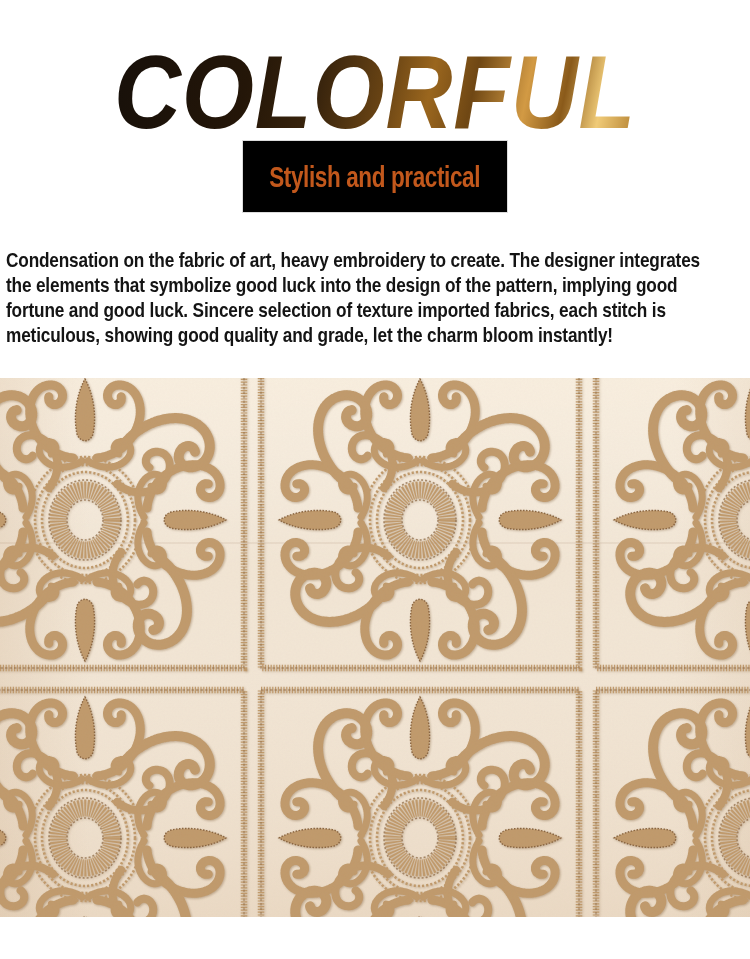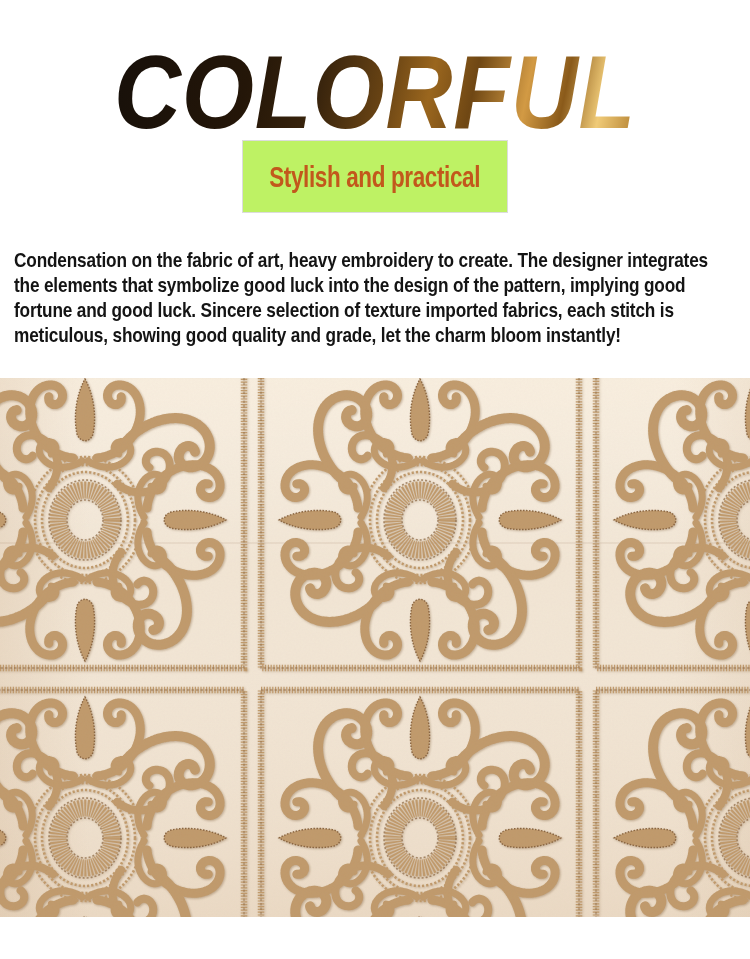--- a/index.html
+++ b/index.html
@@ -35,32 +35,32 @@
       #6b4514 52%, #9a661e 60%, #6f4714 68%,
       var(--title-gold) 78%, #8a5a1a 85%, #f0cb78 92%, #b07c2c 100%);
     -webkit-background-clip:text;background-clip:text;
     color:transparent;
   }
 
   
   .tagline{
     width:266px;height:73px;margin:-4px auto 0;
     border:1px solid var(--tagline-border);
-    background:#bef264;
+    background:#000000;
     display:flex;align-items:center;justify-content:center;
     white-space:nowrap;
   }
   .tagline-text{
     display:inline-block;transform:scaleX(0.75);
     font-size:30px;font-weight:bold;letter-spacing:-0.5px;
     color:var(--accent);
   }
 
   
-  .desc{margin:34px 0 0;padding-left:14px;}
+  .desc{margin:34px 0 0;padding-left:6px;}
   .dline{
     white-space:nowrap;transform:scaleX(0.82);transform-origin:left center;
     font-size:21px;line-height:25px;font-weight:bold;
     letter-spacing:-0.2px;color:var(--body-text);
   }
 
   
   figure.fabric{margin:31px 0 0;padding:0;width:750px;height:539px;}
   .fbg{fill:var(--fabric-bg);}
   .medallions{filter:drop-shadow(1px 1.5px 1px rgba(120,84,48,0.40));}

